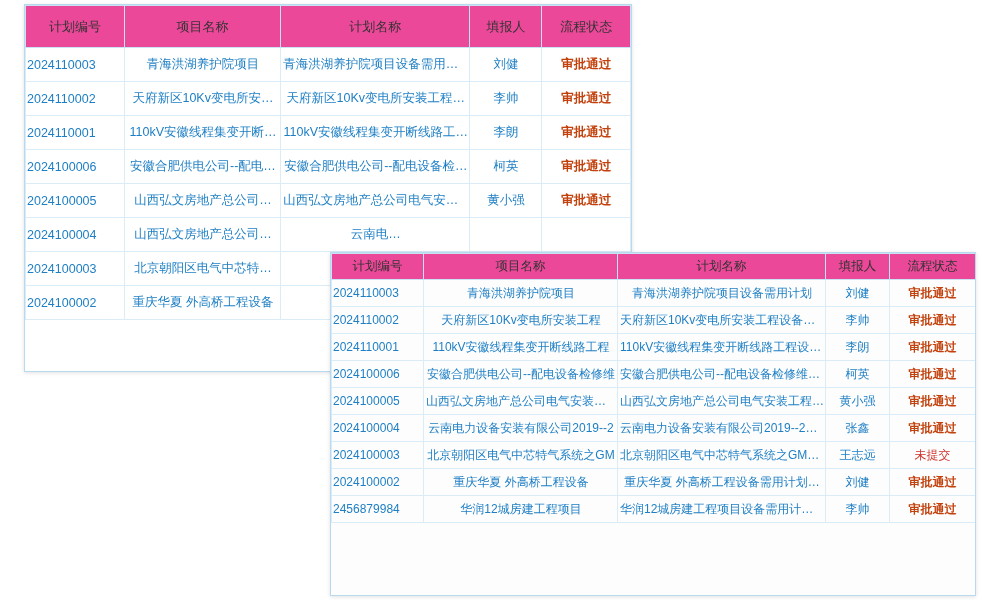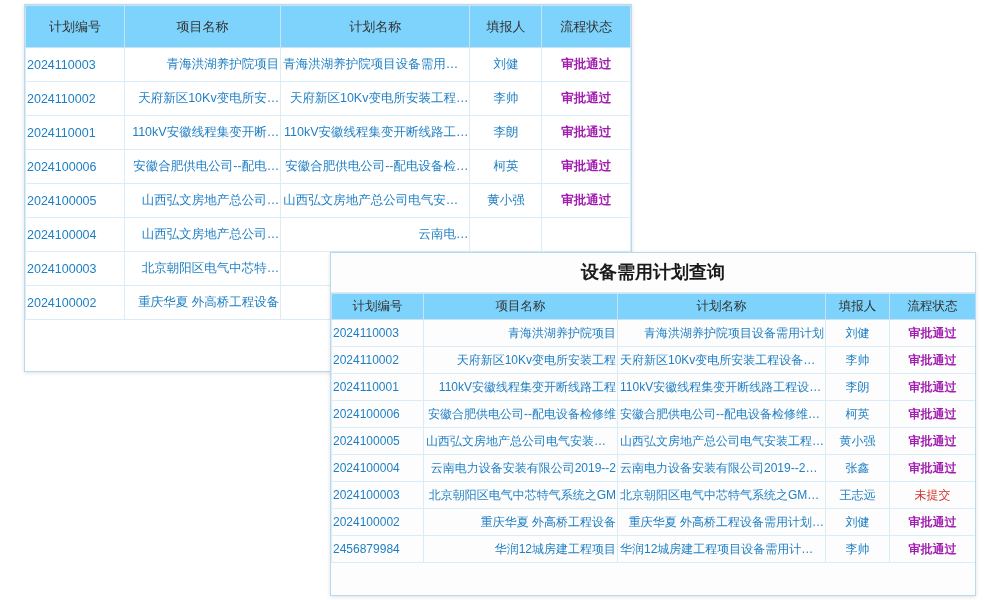--- a/index.html
+++ b/index.html
@@ -36,43 +36,43 @@
     box-sizing: border-box;
   }
 
   table {
     border-collapse: collapse;
     width: 100%;
     table-layout: fixed;
   }
 
   th {
-    background: #7dd3fc;
+    background: #ec4899;
     color: #333333;
     font-weight: normal;
     text-align: center;
     border: 1px solid #c9e2f4;
     box-sizing: border-box;
     white-space: nowrap;
   }
 
   td {
     border: 1px solid #d9ecf8;
     color: #1e7fc4;
     box-sizing: border-box;
     overflow: hidden;
     text-overflow: ellipsis;
     white-space: nowrap;
   }
 
   .c-num { text-align: left; }
-  .c-left { text-align: right; padding-left: 2px; }
+  .c-left { text-align: center; padding-left: 2px; }
   .c-center { text-align: center; }
 
-  .status-pass { color: #a21caf; font-weight: bold; }
+  .status-pass { color: #c2410c; font-weight: bold; }
   .status-pending { color: #d0342c; font-weight: normal; }
 
   
   #panel-list {
     left: 24px;
     top: 4px;
     width: 608px;
     height: 368px;
   }
   #panel-list .panel-title {
@@ -186,21 +186,20 @@
             <td class="c-left">重庆华…</td>
             <td class="c-center"></td>
             <td class="c-center status-pass"></td>
           </tr>
         </tbody>
       </table>
     </div>
   </div>
 
   <div class="panel" id="panel-query">
-    <div class="panel-title">设备需用计划查询</div>
     <div class="clip-wrap">
       <table>
         <colgroup>
           <col style="width:92px">
           <col style="width:194px">
           <col style="width:208px">
           <col style="width:64px">
           <col style="width:86px">
         </colgroup>
         <thead>

